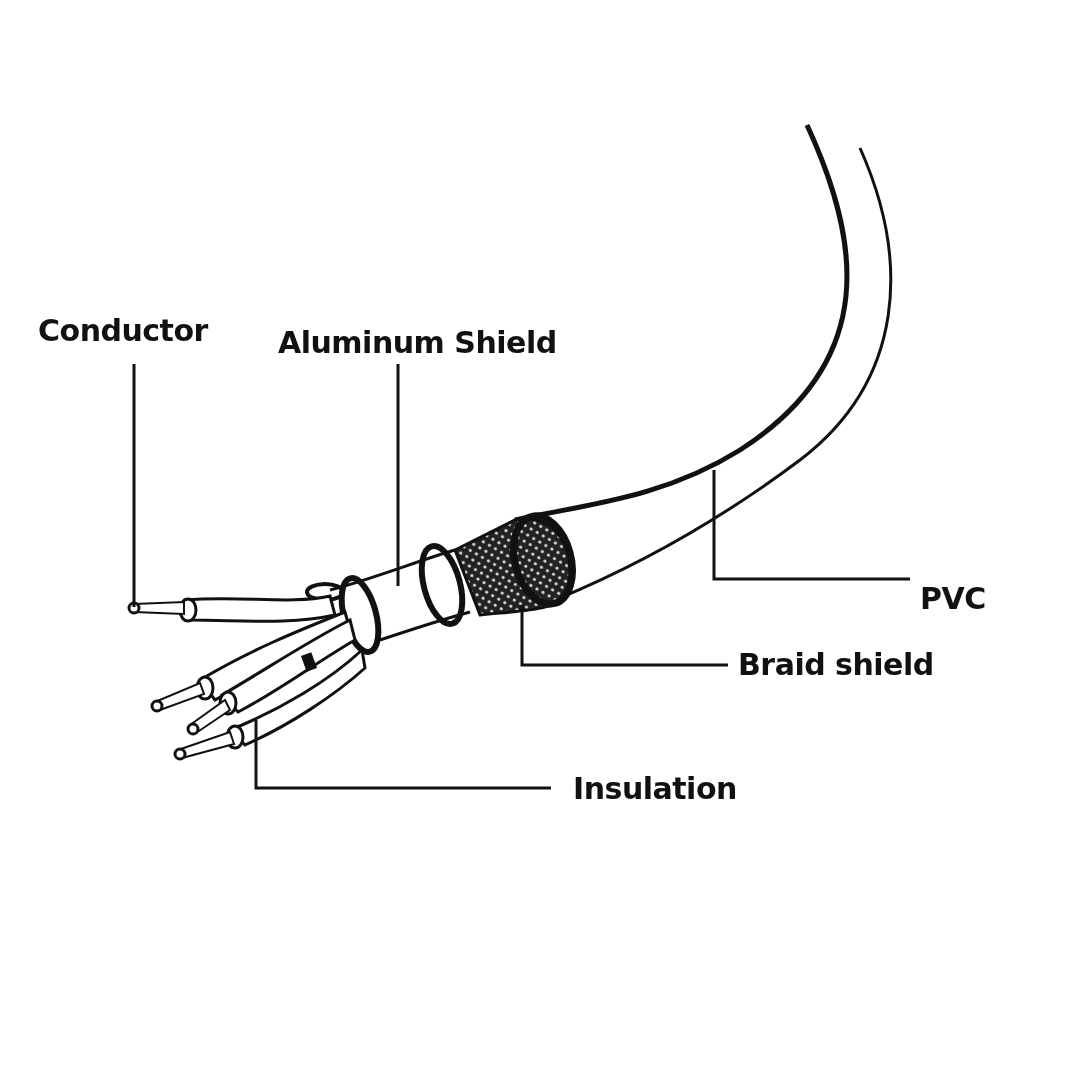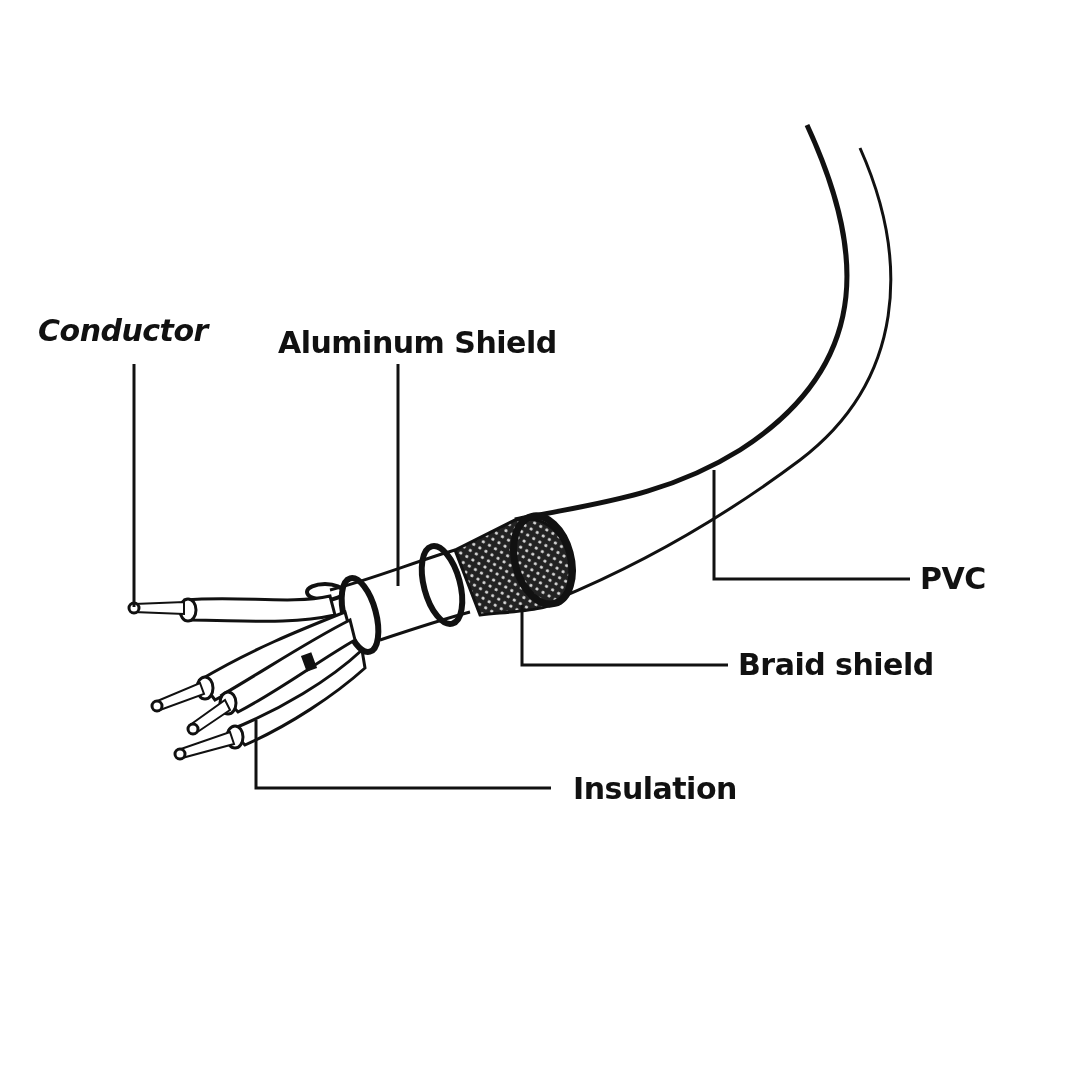--- a/index.html
+++ b/index.html
@@ -73,18 +73,18 @@
 
     <g fill="none" stroke="#111" stroke-width="3">
       <polyline points="134,364 134,607"></polyline>
       <polyline points="398,364 398,586"></polyline>
       <polyline points="714,470 714,579 910,579"></polyline>
       <polyline points="522,605 522,665 728,665"></polyline>
       <polyline points="256,720 256,788 551,788"></polyline>
     </g>
   </svg>
 
-  <div class="label" style="left:38px; top:316px;font-style:italic;">Conductor</div>
+  <div class="label" style="left:38px; top:316px;">Conductor</div>
   <div class="label" style="left:278px; top:328px;">Aluminum Shield</div>
-  <div class="label" style="left:920px; top:564px;text-align:right;">PVC</div>
+  <div class="label" style="left:920px; top:584px;text-align:right;">PVC</div>
   <div class="label" style="left:738px; top:650px;">Braid shield</div>
   <div class="label" style="left:573px; top:774px;">Insulation</div>
 </div>
 
 </body></html>

